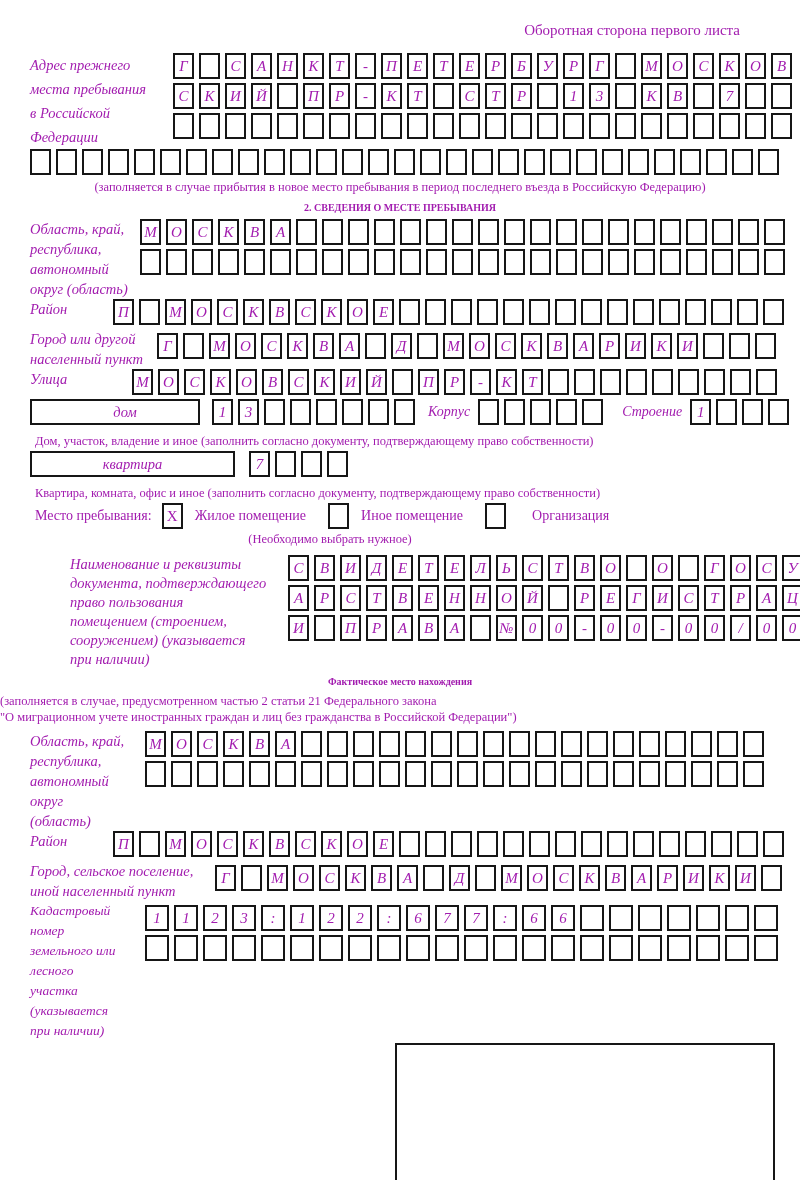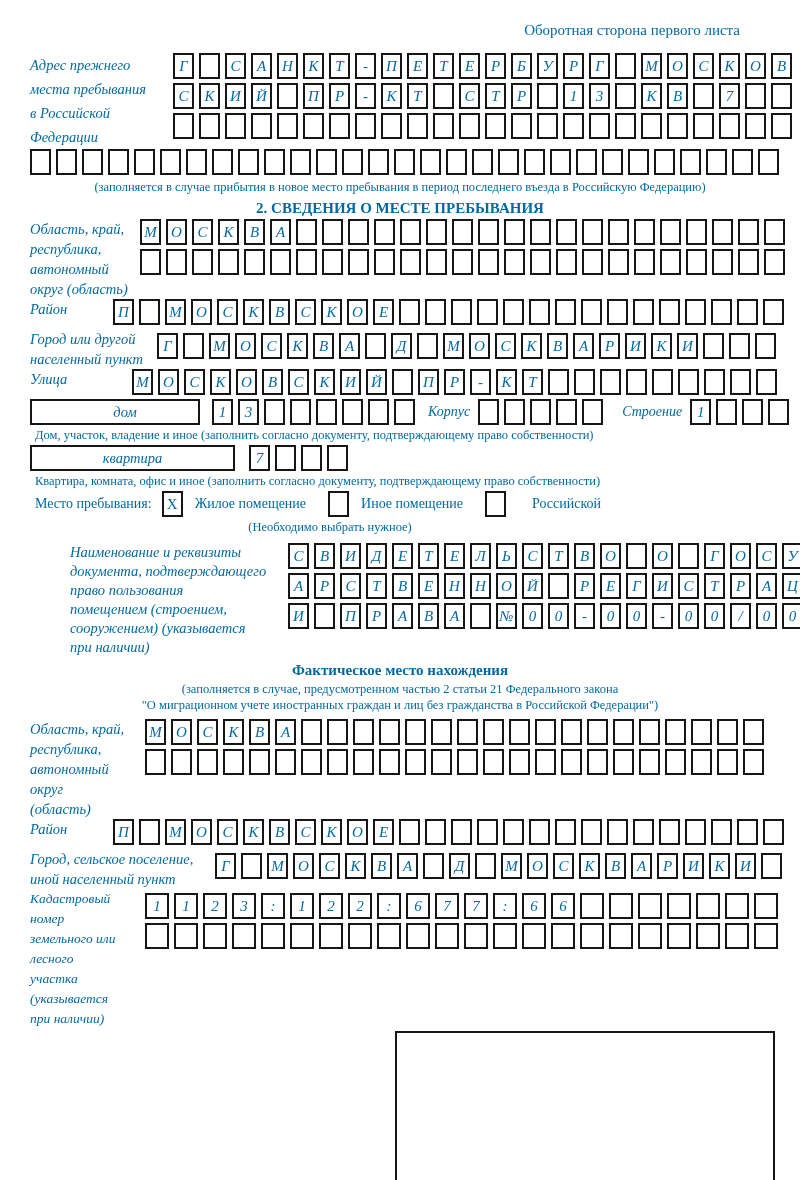--- a/index.html
+++ b/index.html
@@ -1,19 +1,19 @@
 <!DOCTYPE html>
 <html><head>
 <meta charset="utf-8">
 <style>
   * { box-sizing: border-box; }
   html,body { margin:0; padding:0; background:#ffffff; }
   .page {
     width:800px; height:1180px; margin:0 auto; position:relative;
-    font-family:"Liberation Serif", serif; color:#0369a1; overflow:hidden; background:#fff;
+    font-family:"Liberation Serif", serif; color:#a21caf; overflow:hidden; background:#fff;
   }
   .header-note { margin-top:22px; padding-right:60px; text-align:right; font-size:15px; }
 
   .grp { display:flex; align-items:flex-start; margin-left:30px;font-style:italic; }
   .flabel { flex:none; font-size:14.5px; line-height:20px; }
   .flabel.lh24 { line-height:24px; }
   .w143{width:143px} .w110{width:110px} .w83{width:83px} .w127{width:127px}
   .w102{width:102px} .w218{width:218px} .w115{width:115px} .w185{width:185px}
 
   .rows { flex:none; }
@@ -21,41 +21,41 @@
   .cell {
     flex:none; width:21px; height:26px; border:2px solid #161616; margin-right:5px;
     display:flex; align-items:center; justify-content:center;
     font-size:15px; line-height:1; background:#fff;
   }
   .wide .cell { width:24px; }
   .row-full { margin-left:30px; }
 
   .hint { font-size:12.5px; line-height:16px; }
   .hint-center { text-align:center; margin-top:4px; }
-  .hint-left { margin-left:35px; margin-top:2px; margin-bottom:2px; }
-  .sec-title { text-align:center; font-weight:bold; font-size:15px; line-height:18px; margin-top:4px; margin-bottom:2px; }
+  .hint-left { margin-left:35px; margin-top:8px; margin-bottom:2px; }
+  .sec-title { text-align:center; font-weight:bold; font-size:10px; line-height:18px; margin-top:4px; margin-bottom:2px; }
 
   .pad-t4 { padding-top:4px; }
   .lblbox {
     flex:none; height:26px; border:2px solid #161616; display:flex;
     align-items:center; justify-content:center; font-size:14.5px; background:#fff;
   }
   .dom-box { width:170px; margin-right:12px;padding-left:20px; }
   .kv-box  { width:205px; margin-right:14px; }
   .inline-lbl { font-size:14px; line-height:26px; flex:none; }
   .ml8{margin-left:8px} .mr8{margin-right:8px} .ml14{margin-left:14px}
 
   .mesto-row { display:flex; align-items:center; margin-left:35px; margin-bottom:2px; }
   .mesto-row .cell { margin-left:10px; margin-right:12px; }
   .mesto-row .opt-gap { margin-left:22px; }
 
   .doc-grp { margin-top:8px; }
   .doc-grp .flabel { line-height:19px;margin-left:40px; }
 
-  .fact-note { text-align:center; font-size:12.5px; line-height:16px; }
+  .fact-note { text-align:left; font-size:12.5px; line-height:16px; }
 
   .stamp-col { width:382px; margin-left:395px; margin-top:2px; }
   .stamp-box { width:380px; height:175px; border:2px solid #161616; background:#fff; }
   .stamp-caption { width:382px; text-align:center; font-size:12.5px; line-height:16px; margin-top:4px; }
 </style>
 </head>
 <body>
 
 <div class="page">
 
@@ -379,21 +379,21 @@
   </div>
   <div class="hint hint-left">Квартира, комната, офис и иное (заполнить согласно документу, подтверждающему право собственности)</div>
 
   <div class="mesto-row">
     <span class="inline-lbl">Место пребывания:</span>
     <span class="cell">X</span>
     <span class="inline-lbl">Жилое помещение</span>
     <span class="cell opt-gap"></span>
     <span class="inline-lbl">Иное помещение</span>
     <span class="cell opt-gap"></span>
-    <span class="inline-lbl" style="margin-left:14px">Российской</span>
+    <span class="inline-lbl" style="margin-left:14px">Организация</span>
   </div>
   <div class="hint" style="text-align:center; width:660px;">(Необходимо выбрать нужное)</div>
 
   <div class="grp doc-grp">
     <div class="flabel w218">Наименование и реквизиты<br>документа, подтверждающего<br>право пользования<br>помещением (строением,<br>сооружением) (указывается<br>при наличии)</div>
     <div class="rows">
       <div class="cellrow">
           <span class="cell">С</span>
           <span class="cell">В</span>
           <span class="cell">И</span>

